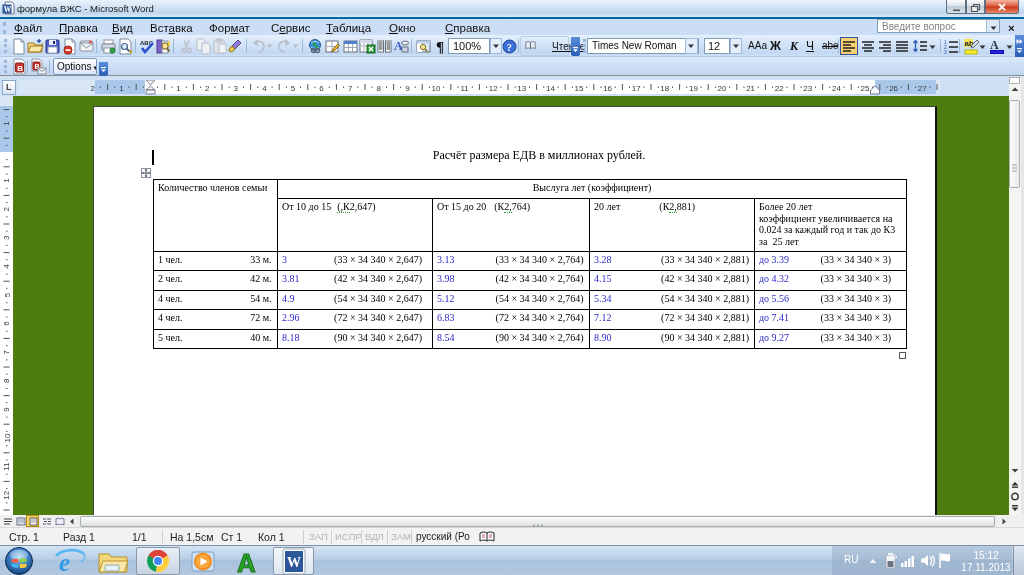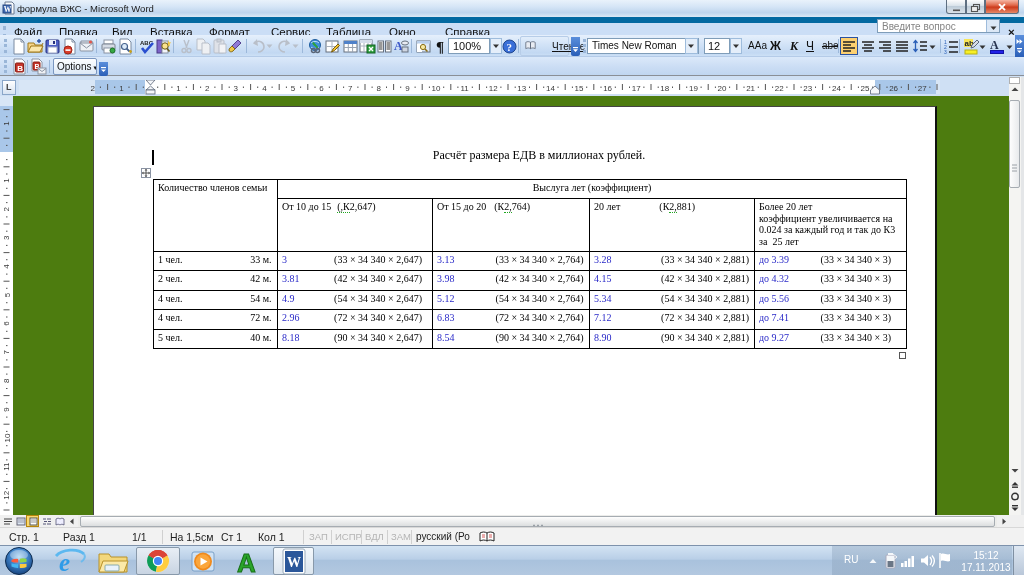--- a/index.html
+++ b/index.html
@@ -14,21 +14,21 @@
   
   #winbtns { left:946px; top:0; width:74px; height:15px; }
   .wbtn { position:absolute; top:0; height:14px; border:1px solid #5e6f81; border-top:none;
     background:linear-gradient(180deg,#fdfdfd 0%,#d9e2ea 45%,#bfcdd9 50%,#dbe3ea 100%); }
   #wmin { left:0; width:20px; border-radius:0 0 0 3px; }
   #wres { left:20px; width:19px; }
   #wclose { left:39px; width:34px; border-radius:0 0 3px 0;
     background:linear-gradient(180deg,#f5b6a4 0%,#e0684a 40%,#cc3b1c 55%,#e78867 100%); }
 
   
-  #menubar { left:0; top:17px; width:1024px; height:34px; background:#cbdef6; border-top:6px solid #0369a1; }
+  #menubar { left:0; top:17px; width:1024px; height:34px; background:#cbdef6; border-top:2px solid #0369a1; }
   .menuitem { position:absolute; top:3px; font-size:11.5px; color:#111; }
   .menuitem u { text-decoration-thickness:1px; }
   #qbox { left:877px; top:19px; width:123px; height:14px; background:#fff; border:1px solid #7f9db9; }
   #qbox span { position:absolute; left:4px; top:1px; color:#858585; font-size:10px; }
   #qarrow { position:absolute; right:0; top:0; width:13px; height:12px; background:#dce8f6; border-left:1px solid #9ebcdc; }
 
   
   #toolbar1 { left:0; top:35px; width:1024px; height:22px;
     background:linear-gradient(180deg,#e6f0fc 0%,#d2e3f7 45%,#c2d8f2 85%,#cde0f6 100%);
     border-bottom:1px solid #b4cbe8; }

